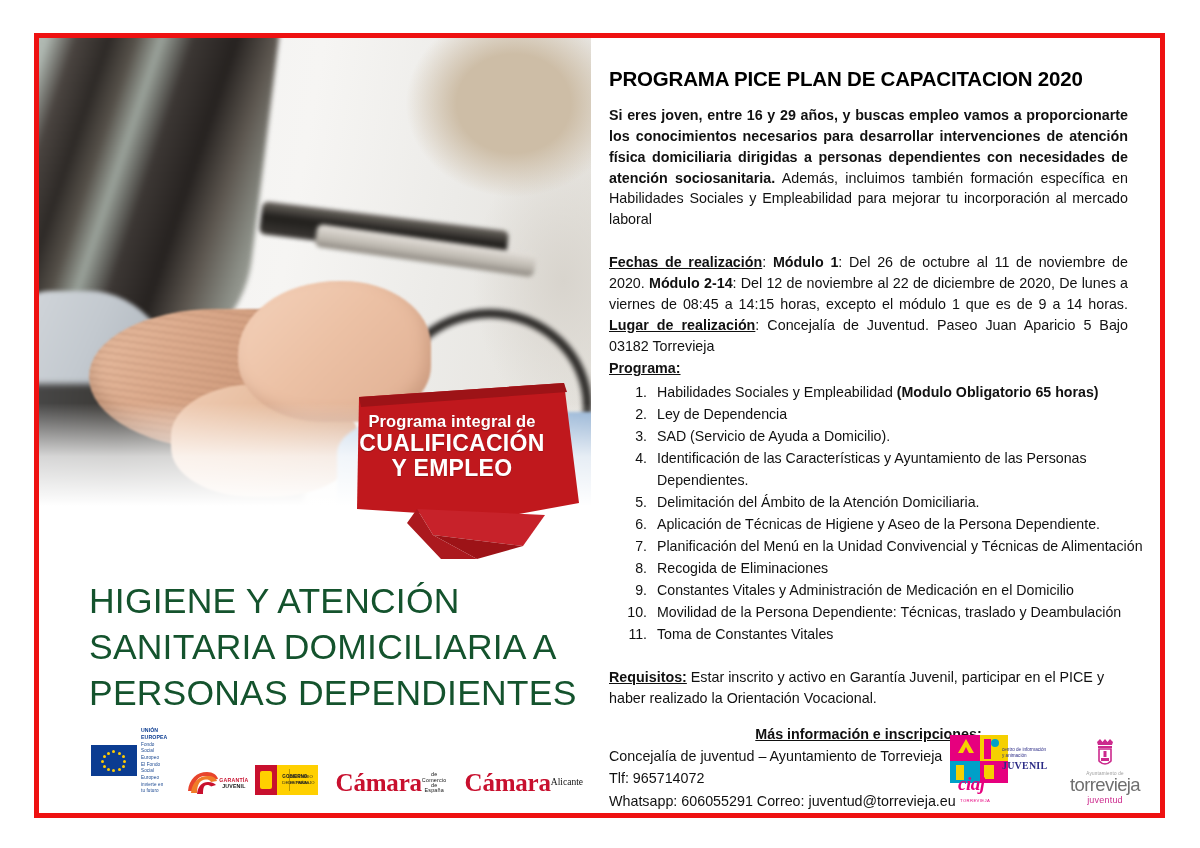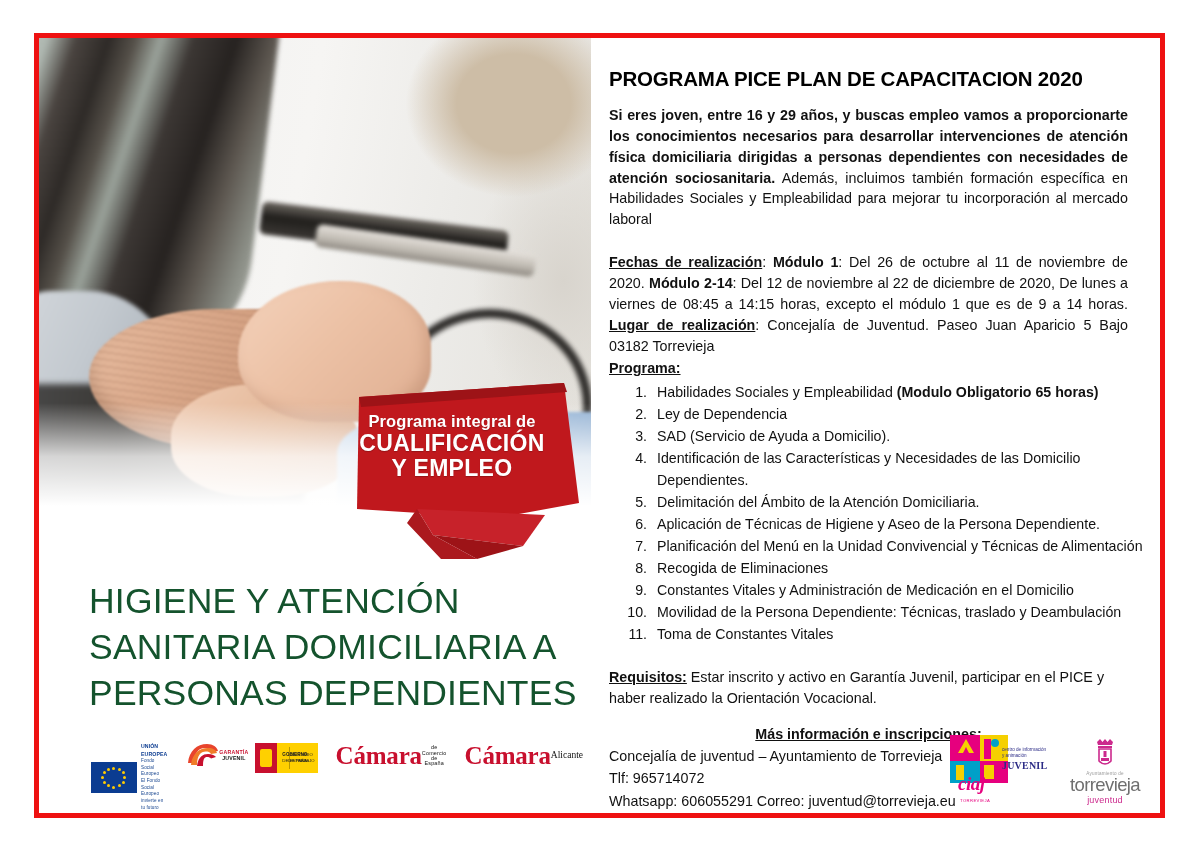--- a/index.html
+++ b/index.html
@@ -183,21 +183,21 @@
   #headline div { white-space: nowrap; }
 
   
   #logos {
     position: absolute;
     left: 52px;
     bottom: 18px;
     width: 492px;
     height: 52px;
     display: flex;
-    align-items: flex-start;
+    align-items: flex-end;
     gap: 18px;
   }
   .logo { position: relative; display:flex; align-items:center; }
 
   
   .eu-wrap { display:flex; align-items:center; gap:4px; }
   .eu-flag {
     width: 46px; height: 31px; background:#0b3c91; position:relative; flex:0 0 auto;
   }
   .eu-flag .star {
@@ -431,21 +431,21 @@
     <div class="gap"></div>
 
     <p class="body-p"><b class="u">Fechas de realización</b><span>: </span><b>Módulo 1</b><span>: Del 26 de octubre al 11 de noviembre de 2020. </span><b>Módulo 2-14</b><span>: Del 12 de noviembre al 22 de diciembre de 2020, De lunes a viernes de 08:45 a 14:15 horas, excepto el módulo 1 que es de 9 a 14 horas. </span><b class="u">Lugar de realización</b><span>: Concejalía de Juventud.  Paseo Juan Aparicio 5 Bajo  03182 Torrevieja</span></p>
 
     <p class="body-p" style="margin-top:2px"><b class="u">Programa:</b></p>
 
     <ol id="program-list">
       <li><span>Habilidades Sociales y Empleabilidad </span><b>(Modulo Obligatorio 65 horas)</b></li>
       <li><span>Ley de Dependencia</span></li>
       <li><span>SAD (Servicio de Ayuda a Domicilio).</span></li>
-      <li><span>Identificación de las Características y Necesidades de las Domicilio Dependientes.</span></li>
+      <li><span>Identificación de las Características y Ayuntamiento de las Personas Dependientes.</span></li>
       <li><span>Delimitación del Ámbito de la Atención Domiciliaria.</span></li>
       <li><span>Aplicación de Técnicas de Higiene y Aseo de la Persona Dependiente.</span></li>
       <li><span>Planificación del Menú en la Unidad Convivencial y Técnicas de Alimentación</span></li>
       <li><span>Recogida de Eliminaciones</span></li>
       <li><span>Constantes Vitales y Administración de Medicación en el Domicilio</span></li>
       <li><span>Movilidad de la Persona Dependiente: Técnicas, traslado y Deambulación</span></li>
       <li><span>Toma de Constantes Vitales</span></li>
     </ol>
 
     <div class="gap"></div>

